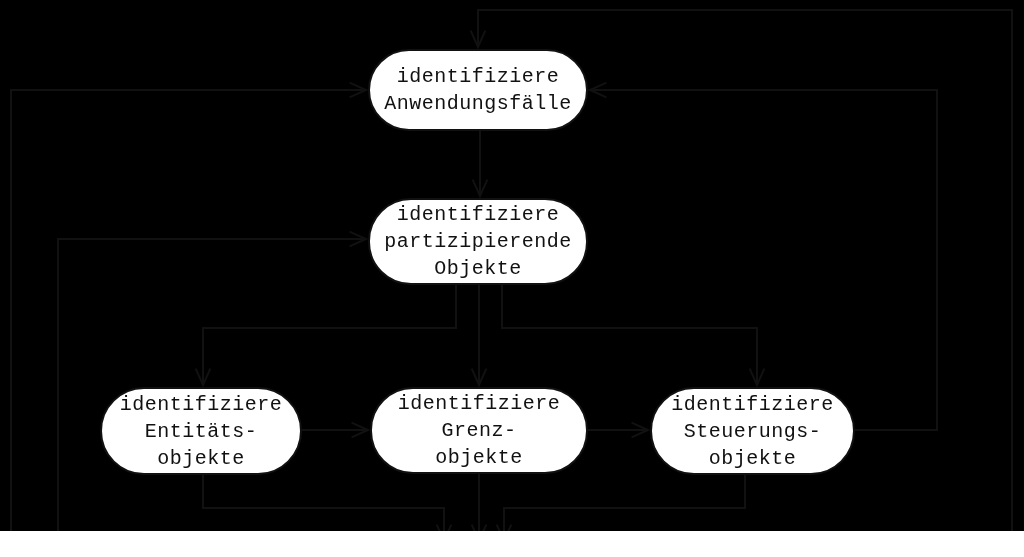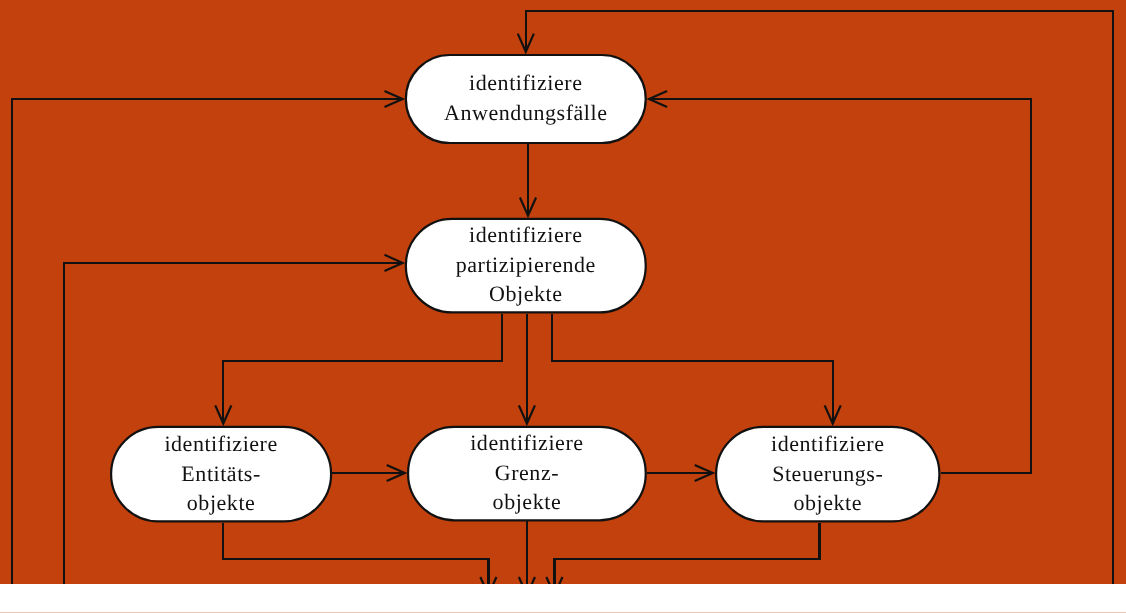--- a/index.html
+++ b/index.html
@@ -4,23 +4,23 @@
 <style>
   html, body {
     margin: 0;
     padding: 0;
     background: #ffffff;
   }
   .canvas {
     position: relative;
     width: 1024px;
     height: 531px;
-    background: #c2410c;
+    background: #000000;
     overflow: hidden;
-    font-family: Liberation Serif, serif;
+    font-family: Liberation Mono, monospace;
   }
   .edges-svg {
     position: absolute;
     left: 0;
     top: 0;
     width: 1024px;
     height: 557px;
   }
   .node {
     position: absolute;

